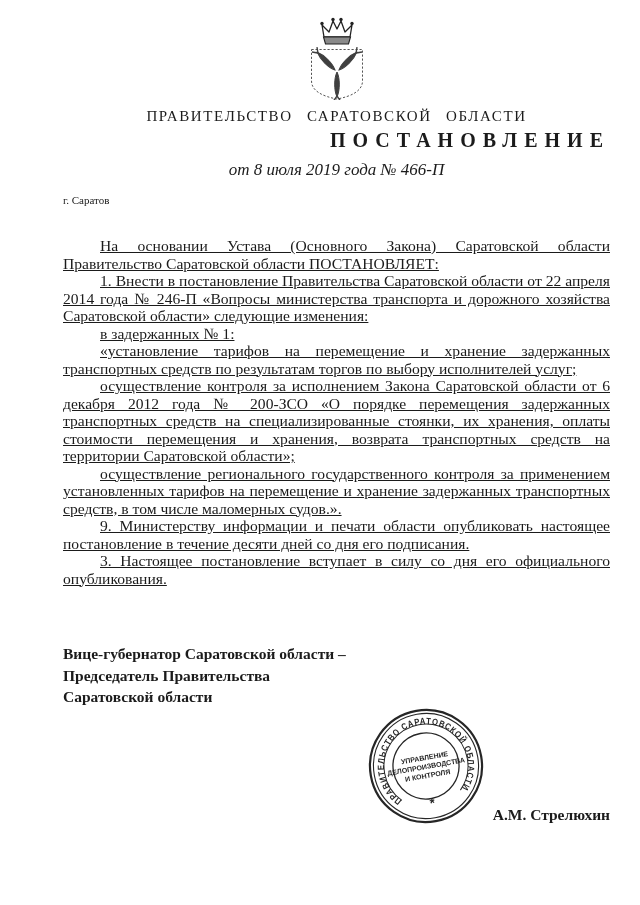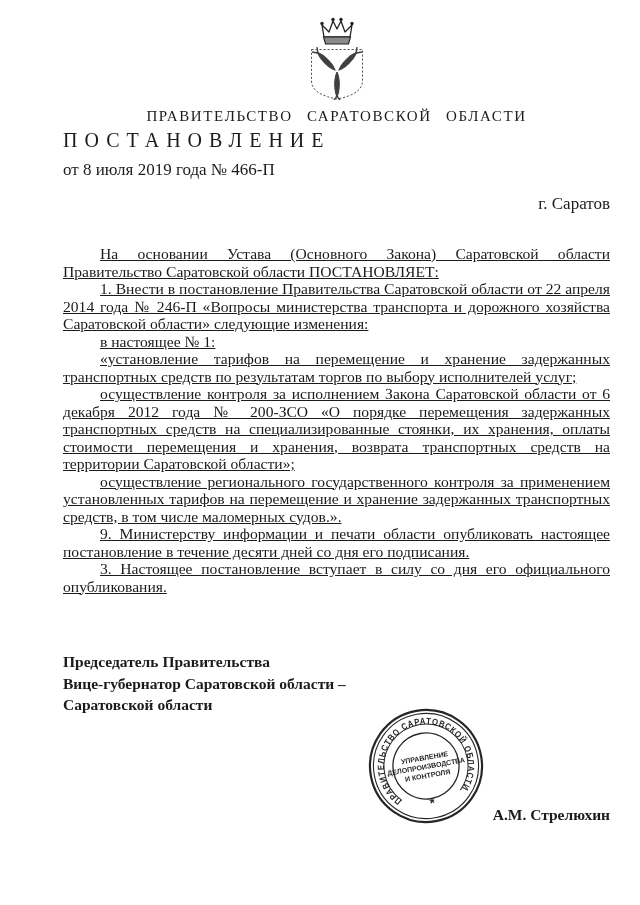--- a/index.html
+++ b/index.html
@@ -19,34 +19,35 @@
   .crest { display: block; margin: 0 auto; }
   .org-name {
     margin-top: 8px;
     text-align: center;
     font-size: 15px;
     letter-spacing: 1.6px;
     word-spacing: 9px;
   }
   .doc-type {
     margin-top: 4px;
-    text-align: left;
+    text-align: right;
     font-size: 20px;
-    font-weight: normal;
+    font-weight: bold;
     letter-spacing: 7px;
   }
   .date-line {
     margin-top: 8px;
-    text-align: left;
+    text-align: center;
     font-size: 17px;
+    font-style: italic;
   }
   .city {
     margin-top: 14px;
-    text-align: right;
-    font-size: 17px;
+    text-align: left;
+    font-size: 11px;
   }
 
   
   .subject {
     margin-top: 40px;
     font-size: 15.6px;
     font-weight: bold;
     line-height: 20px;
   }
 
@@ -123,31 +124,31 @@
 
     <div class="org-name">ПРАВИТЕЛЬСТВО САРАТОВСКОЙ ОБЛАСТИ</div>
     <div class="doc-type">ПОСТАНОВЛЕНИЕ</div>
     <div class="date-line">от 8 июля 2019 года № 466-П</div>
     <div class="city">г. Саратов</div>
 
 
     <div class="body-text">
       <p>На основании Устава (Основного Закона) Саратовской области Правительство Саратовской области ПОСТАНОВЛЯЕТ:</p>
       <p>1. Внести в постановление Правительства Саратовской области от 22 апреля 2014 года № 246-П «Вопросы министерства транспорта и дорожного хозяйства Саратовской области» следующие изменения:</p>
-      <p>в настоящее № 1:</p>
+      <p>в задержанных № 1:</p>
       <p>«установление тарифов на перемещение и хранение задержанных транспортных средств по результатам торгов по выбору исполнителей услуг;</p>
       <p>осуществление контроля за исполнением Закона Саратовской области от 6 декабря 2012 года № 200-ЗСО «О порядке перемещения задержанных транспортных средств на специализированные стоянки, их хранения, оплаты стоимости перемещения и хранения, возврата транспортных средств на территории Саратовской области»;</p>
       <p>осуществление регионального государственного контроля за применением установленных тарифов на перемещение и хранение задержанных транспортных средств, в том числе маломерных судов.».</p>
       <p>9. Министерству информации и печати области опубликовать настоящее постановление в течение десяти дней со дня его подписания.</p>
       <p>3. Настоящее постановление вступает в силу со дня его официального опубликования.</p>
     </div>
 
     <div class="sig-block">
+      <div>Вице-губернатор Саратовской области –</div>
       <div>Председатель Правительства</div>
-      <div>Вице-губернатор Саратовской области –</div>
       <div>Саратовской области</div>
     </div>
 
   </div>
 
   <div class="sig-name">А.М. Стрелюхин</div>
 
   <svg class="stamp" viewBox="0 0 120 120" aria-hidden="true">
     <g transform="rotate(-10 60 60)" fill="none" stroke="#262626">
       <circle cx="60" cy="60" r="56" stroke-width="2.2"></circle>

